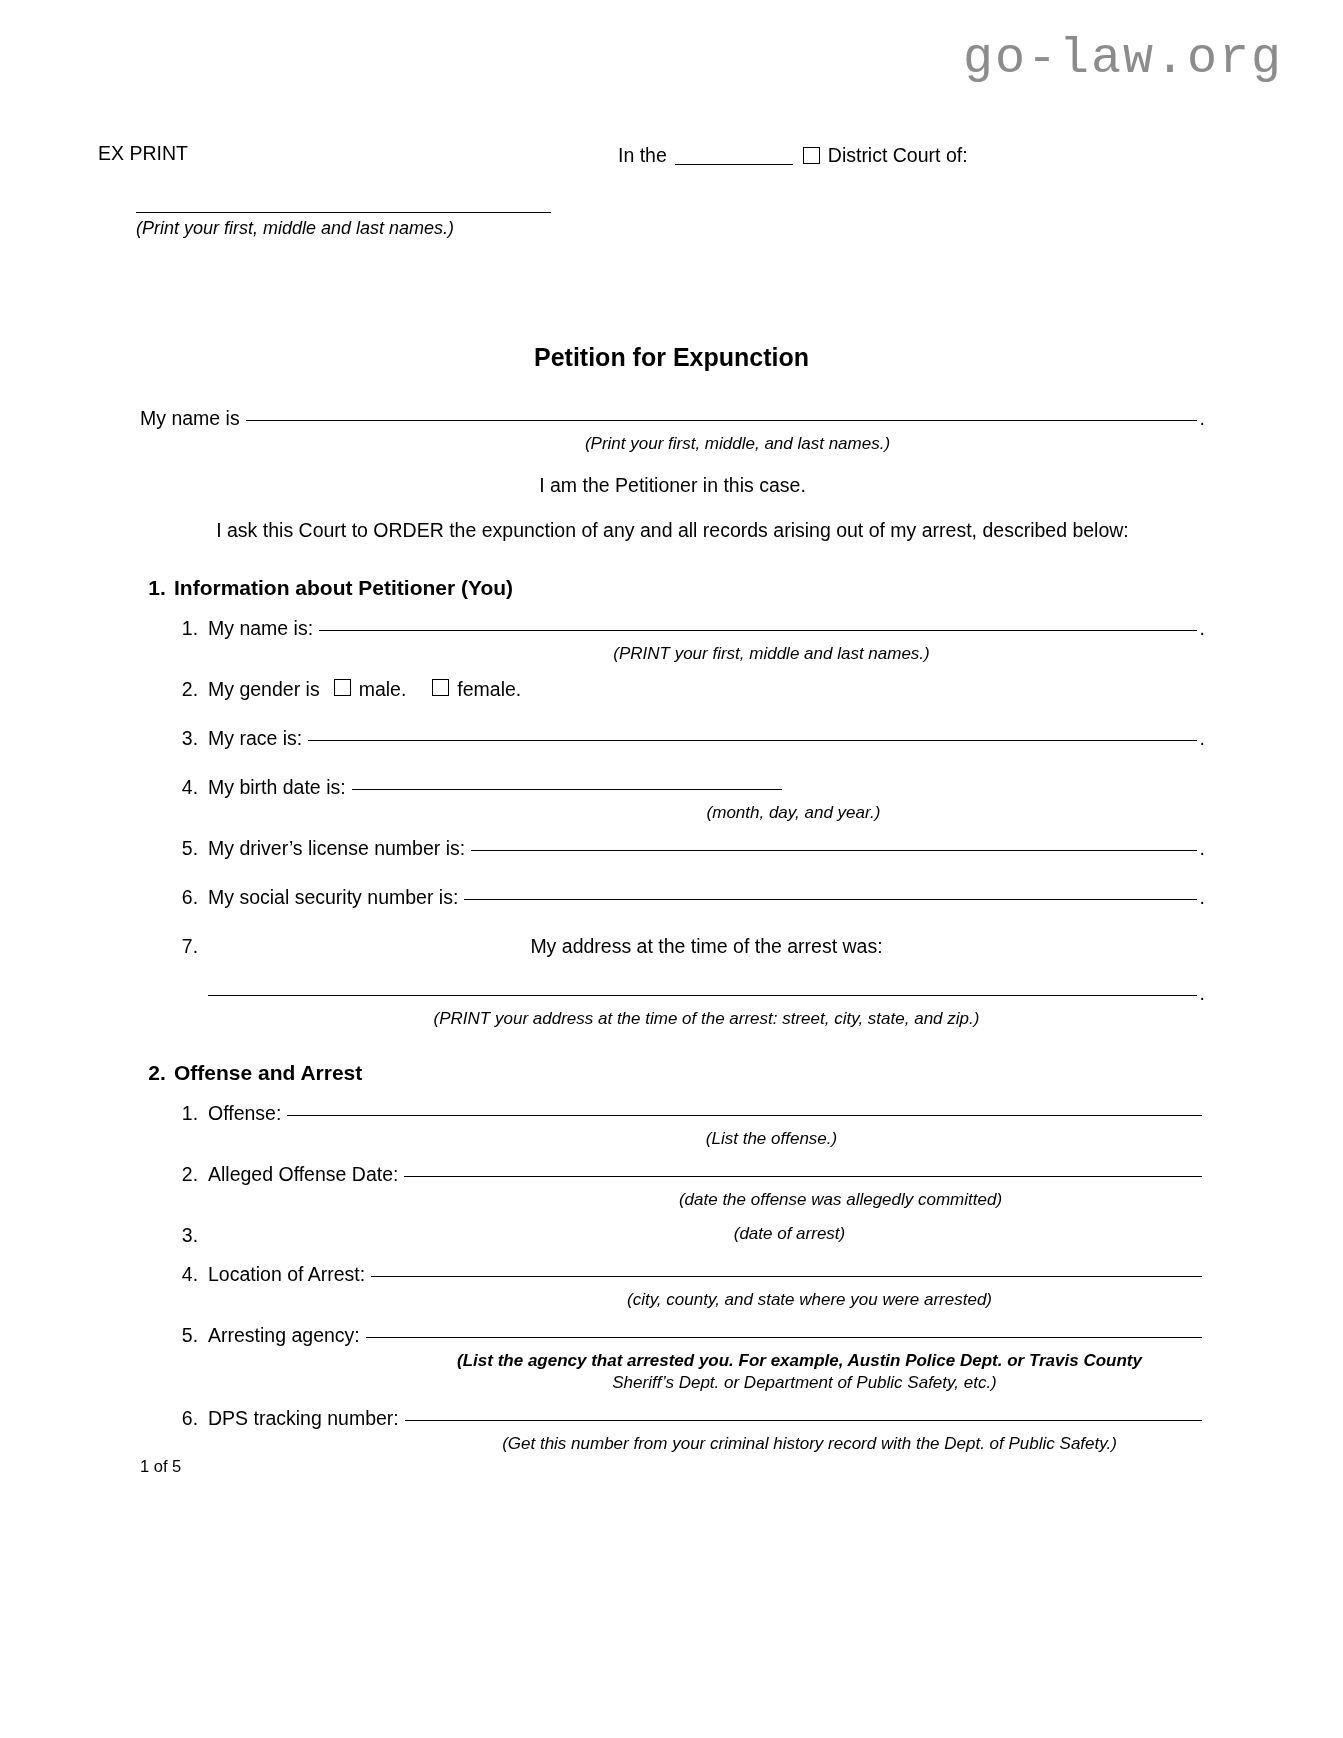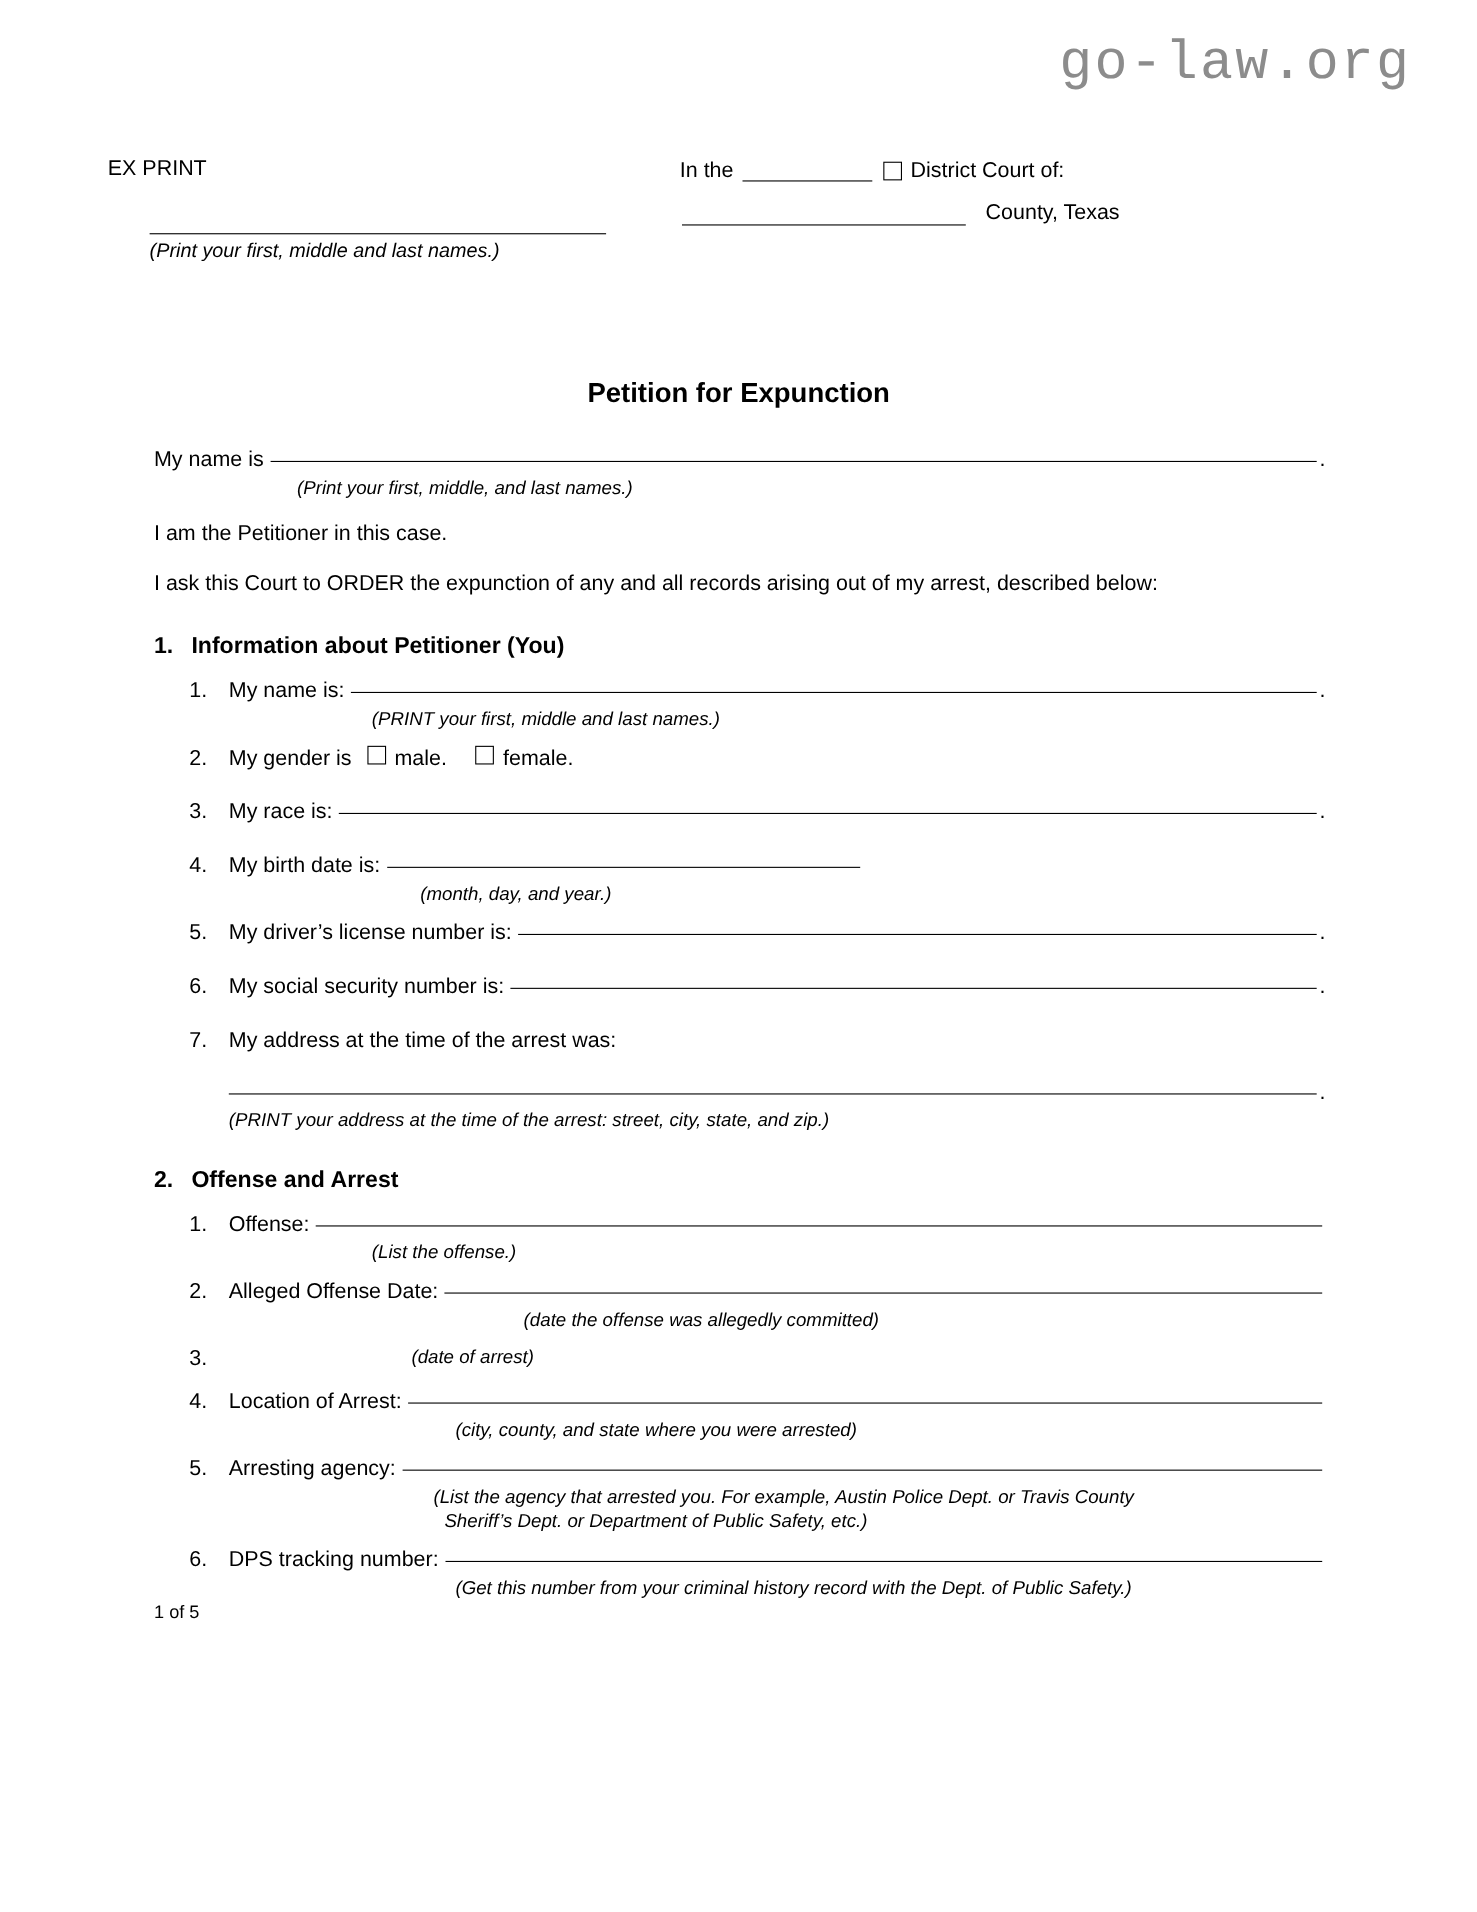--- a/index.html
+++ b/index.html
@@ -142,20 +142,21 @@
   }
 
   
   .body-block {
     position: absolute;
     top: 405px;
     left: 140px;
     width: 1065px;
     font-size: 19.5px;
     line-height: 27px;
+    text-align: center;
   }
 
   .line-row {
     display: flex;
     align-items: baseline;
     white-space: nowrap;
   }
   .rule-fill {
     flex: 1;
     border-bottom: 1.6px solid #000;
@@ -232,24 +233,20 @@
 
     <div class="caption-right">
 
       <div class="court-row">
         <span>In the</span>
         <span class="blank-inline blank-court"></span>
         <span class="chkbox"></span>
         <span>District Court of:</span>
       </div>
 
-      <div class="county-row">
-        <span class="blank-inline blank-county"></span>
-        <span class="lbl">County, Texas</span>
-      </div>
     </div>
   </div>
 
   <div class="doc-title">Petition for Expunction</div>
 
   <div class="body-block">
 
     <div class="para">
       <div class="line-row">
         <span>My name is</span>
@@ -394,21 +391,21 @@
       </div>
     </div>
 
     <div class="item">
       <span class="num">5.</span>
       <div class="content">
         <div class="line-row">
           <span>Arresting agency:</span>
           <span class="rule-fill"></span>
         </div>
-        <div class="hint" style="padding-left:186px;">(List the agency that arrested you.  For example, Austin Police Dept. or Travis County</div>
+        <div class="hint" style="padding-left:186px;font-weight:bold;">(List the agency that arrested you.  For example, Austin Police Dept. or Travis County</div>
         <div class="hint" style="padding-left:196px;">Sheriff’s Dept. or Department of Public Safety, etc.)</div>
       </div>
     </div>
 
     <div class="item">
       <span class="num">6.</span>
       <div class="content">
         <div class="line-row">
           <span>DPS tracking number:</span>
           <span class="rule-fill"></span>

